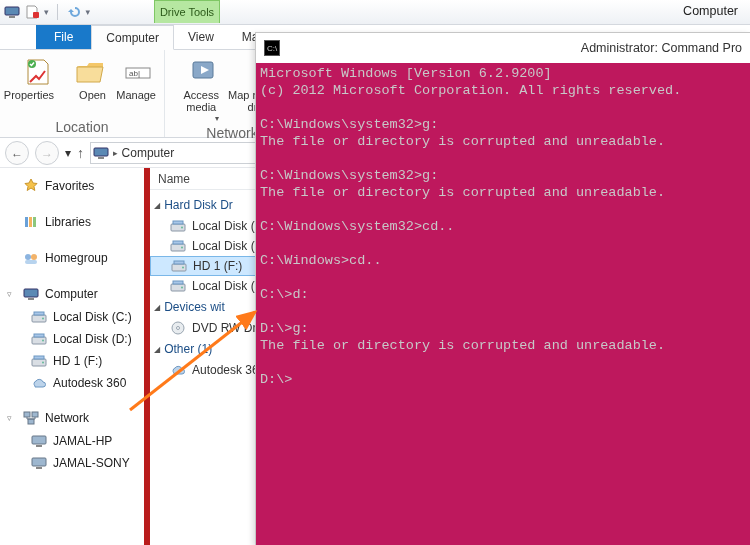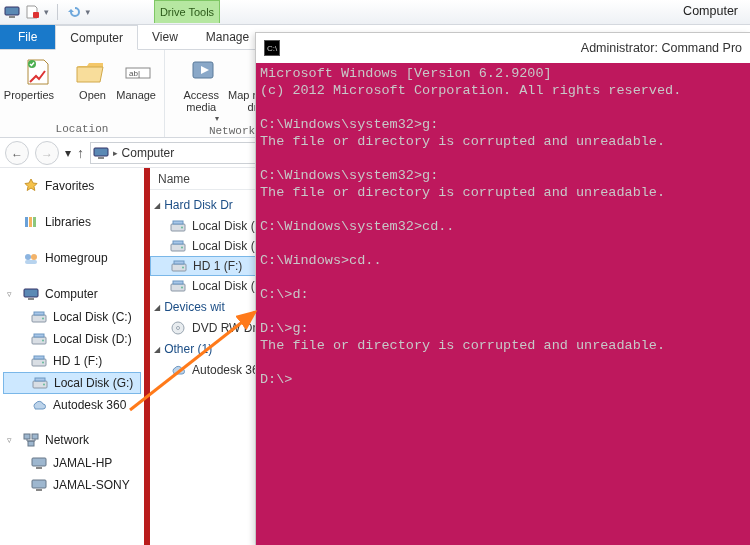--- a/index.html
+++ b/index.html
@@ -7,30 +7,30 @@
 
   .qat { height: 25px; background: linear-gradient(#fff,#eef1f5); border-bottom: 1px solid #d4d8de; display:flex; align-items:center; padding:0 4px; gap:4px; position:relative;}
   .qat .glyph { width:16px; height:16px; }
   .qat .sep { width:1px; height:16px; background:#c8ccd3; margin:0 4px;}
   .qat .arrow { font-size:9px; color:#6b7280;}
   .drive-tools { position:absolute; left:154px; top:0; width:66px; height:23px; background:#b6e7a1; border:1px solid #7fc765; border-bottom:none; font-size:11px; color:#2b5919; display:flex; align-items:center; justify-content:center;}
   .title-right { position:absolute; right:12px; top:4px; font-size:12.5px; color:#222;}
   
   .tabs { height:25px; display:flex; align-items:stretch; border-bottom:1px solid #d4d8de;}
   .tab { padding:0 14px; display:flex; align-items:center; font-size:12px; color:#333; cursor:default;}
-  .tab.file { background:#1979ca; color:#fff; padding:0 18px;}
+  .tab.file { background:#1979ca; color:#fff; padding:0 18px;margin-left:36px;}
   .tab.active { background:#fdfdfd; border:1px solid #d4d8de; border-bottom:1px solid #fdfdfd; margin-bottom:-1px;}
 
   .ribbon { height:88px; background:#fdfdfd; border-bottom:1px solid #d4d8de; display:flex; position:relative;}
   .rgroup { padding:4px 6px 2px; display:flex; flex-direction:column; align-items:center; border-right:1px solid #e3e7eb; height:100%; }
   .rgroup .row { display:flex; gap:2px;}
   .big-btn { width:50px; display:flex; flex-direction:column; align-items:flex-end; gap:1px; padding:2px; cursor:default;}
   .big-btn .icon { width:32px; height:32px;}
   .big-btn .lbl { font-size:11px; text-align:center; line-height:12px;}
-  .group-label { font-size:11px; color:#666; margin-top:auto;font-family:Liberation Mono, monospace;}
+  .group-label { font-size:14px; color:#666; margin-top:auto;}
 
   .addr { height:30px; display:flex; align-items:center; gap:6px; padding:0 5px; border-bottom:1px solid #e5e7eb;}
   .navbtn { width:24px; height:24px; border:1px solid #ccd0d5; border-radius:50%; display:flex; align-items:center; justify-content:center; color:#555; background:#fafafa;}
   .addr .crumb-bar { flex:1; height:22px; border:1px solid #ccd0d5; background:#fff; display:flex; align-items:center; padding:0 2px; gap:4px;}
   .crumb-bar .pc-icon{ width:16px; height:16px;}
   .crumb-bar .tri { font-size:9px; color:#555; }
 
   .cols { display:flex; width:100%; height:calc(545px - 25px - 25px - 88px - 30px);}
   .navpane { width:150px; border-right:6px solid #b91c1c; padding:6px 3px; overflow:hidden;}
   .navitem { display:flex; align-items:center; gap:6px; padding:3px 4px 3px 16px; font-size:12px; color:#222; white-space:nowrap;}
@@ -212,28 +212,20 @@
           <span>Local Disk (D:)</span>
         </div>
         <div class="navitem sub ">
           <svg class="ic16" viewBox="0 0 16 16">
             <rect x="1" y="6" width="14" height="7" rx="1" fill="#d9dee4" stroke="#8a97a6"></rect>
             <circle cx="12" cy="9.5" r="1" fill="#6b9"></circle>
             <rect x="3" y="3" width="10" height="3" fill="#a9c7e8" stroke="#6d97c2"></rect>
           </svg>
           <span>HD 1 (F:)</span>
         </div>
-        <div class="navitem sub sel">
-          <svg class="ic16" viewBox="0 0 16 16">
-            <rect x="1" y="6" width="14" height="7" rx="1" fill="#d9dee4" stroke="#8a97a6"></rect>
-            <circle cx="12" cy="9.5" r="1" fill="#6b9"></circle>
-            <rect x="3" y="3" width="10" height="3" fill="#a9c7e8" stroke="#6d97c2"></rect>
-          </svg>
-          <span>Local Disk (G:)</span>
-        </div>
         <div class="navitem sub ">
           <svg class="ic16" viewBox="0 0 16 16">
             <path d="M4 11a3 3 0 0 1 1-5 4 4 0 0 1 7 1 2.5 2.5 0 0 1 0 5H4z" fill="#bcd3ea" stroke="#6d97c2"></path>
           </svg>
           <span>Autodesk 360</span>
         </div>
       </div>
     <div class="spacer"></div>
     <div class="navhead">
         <span class="tw">▿</span>

